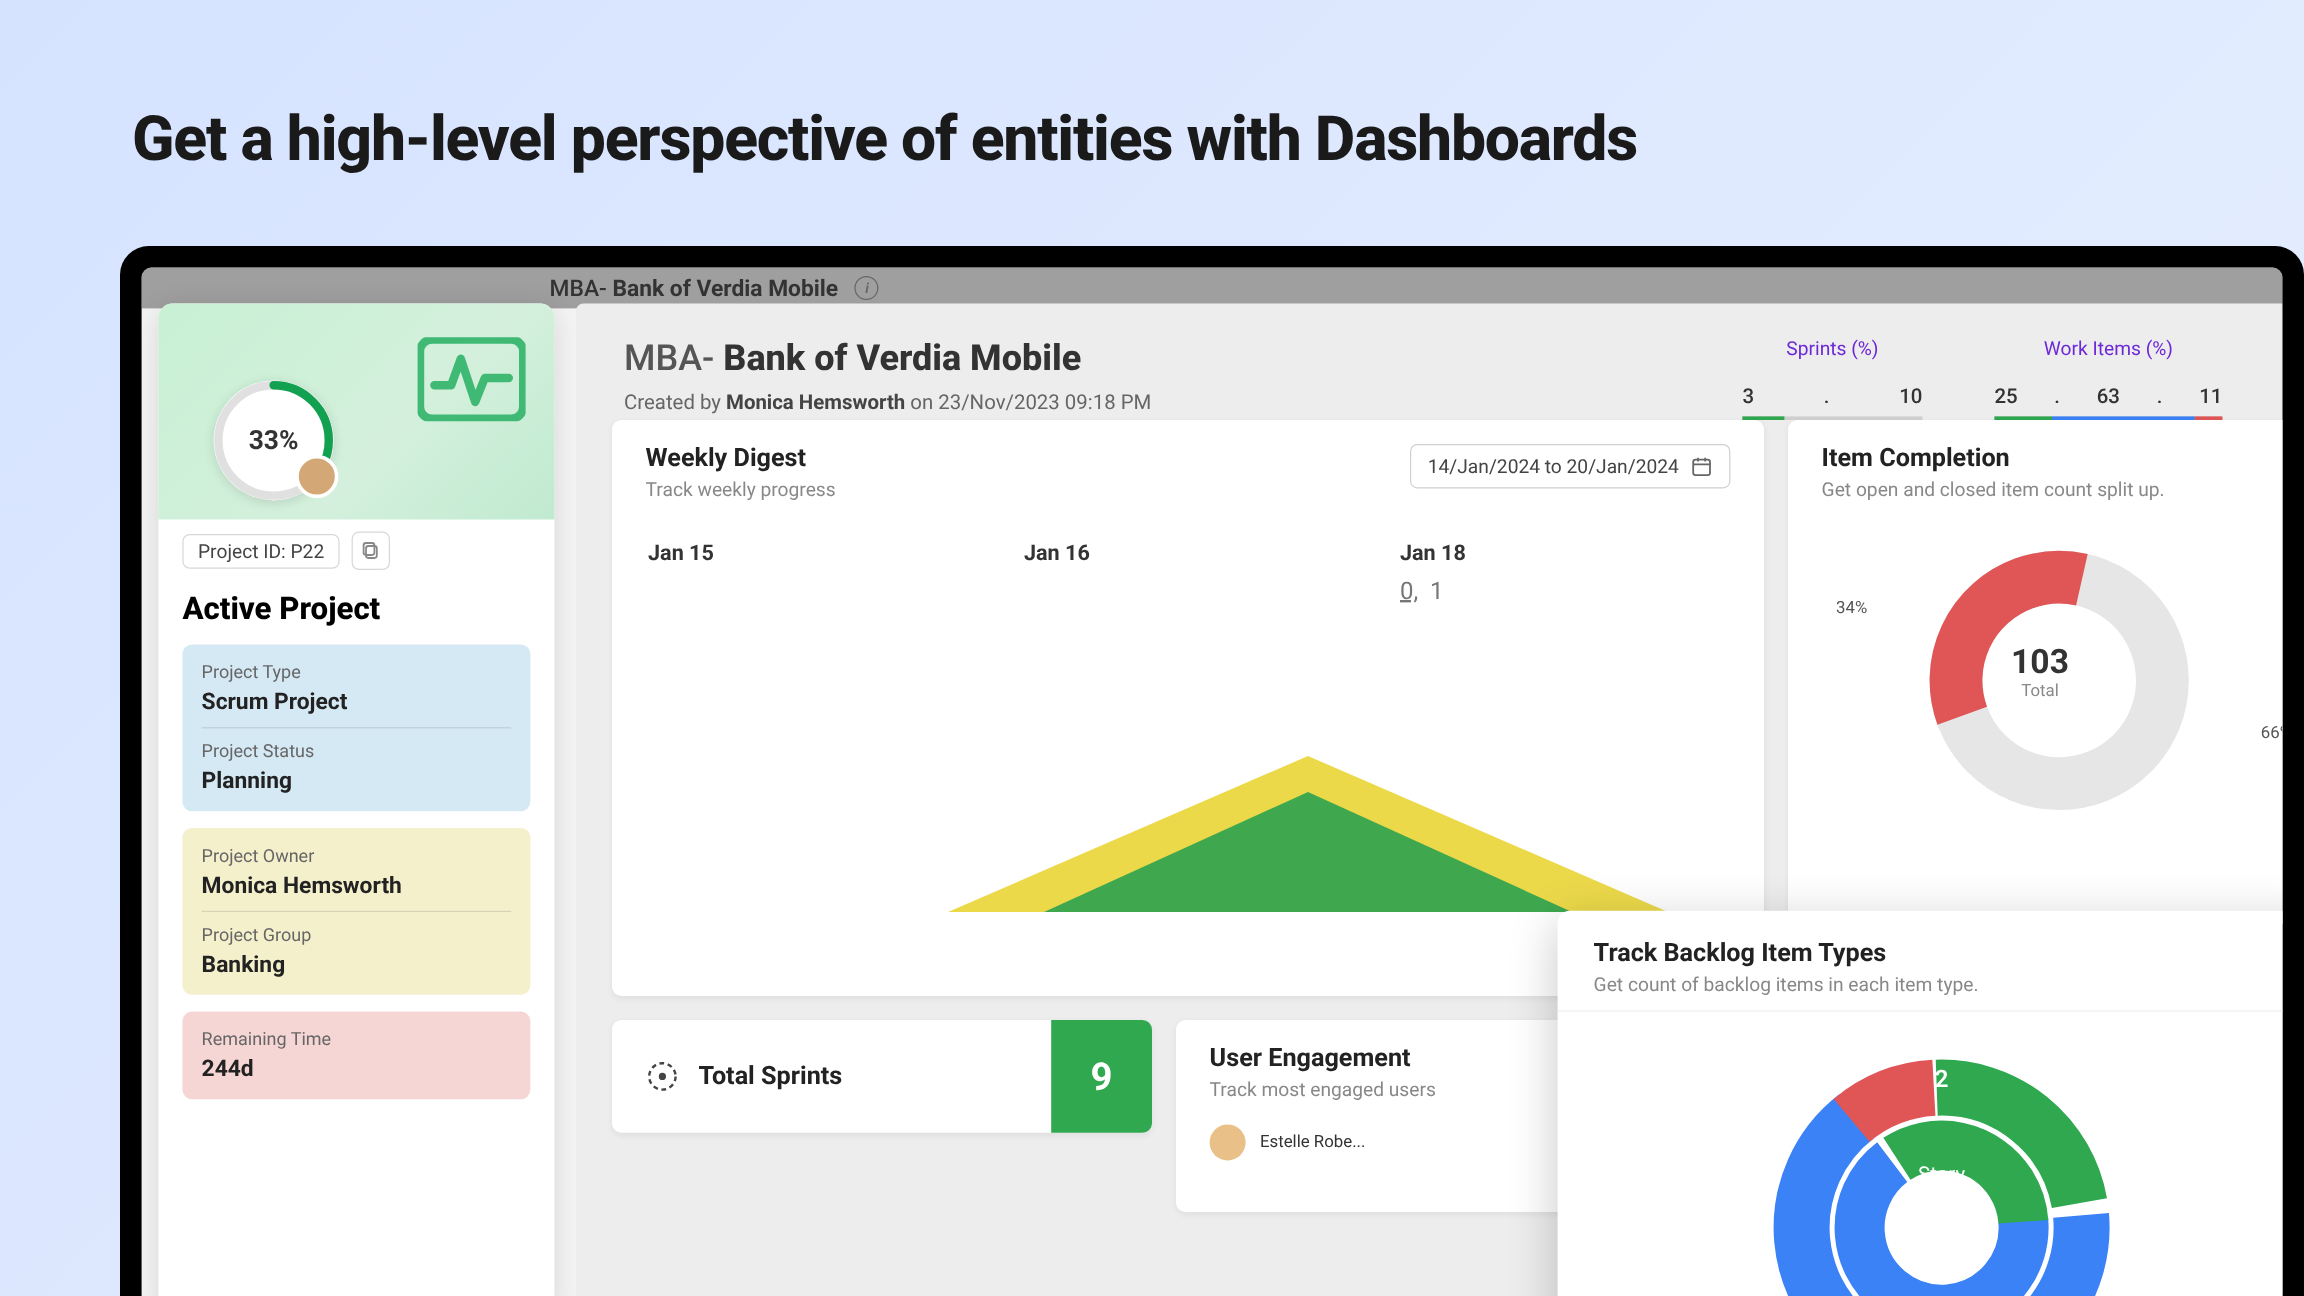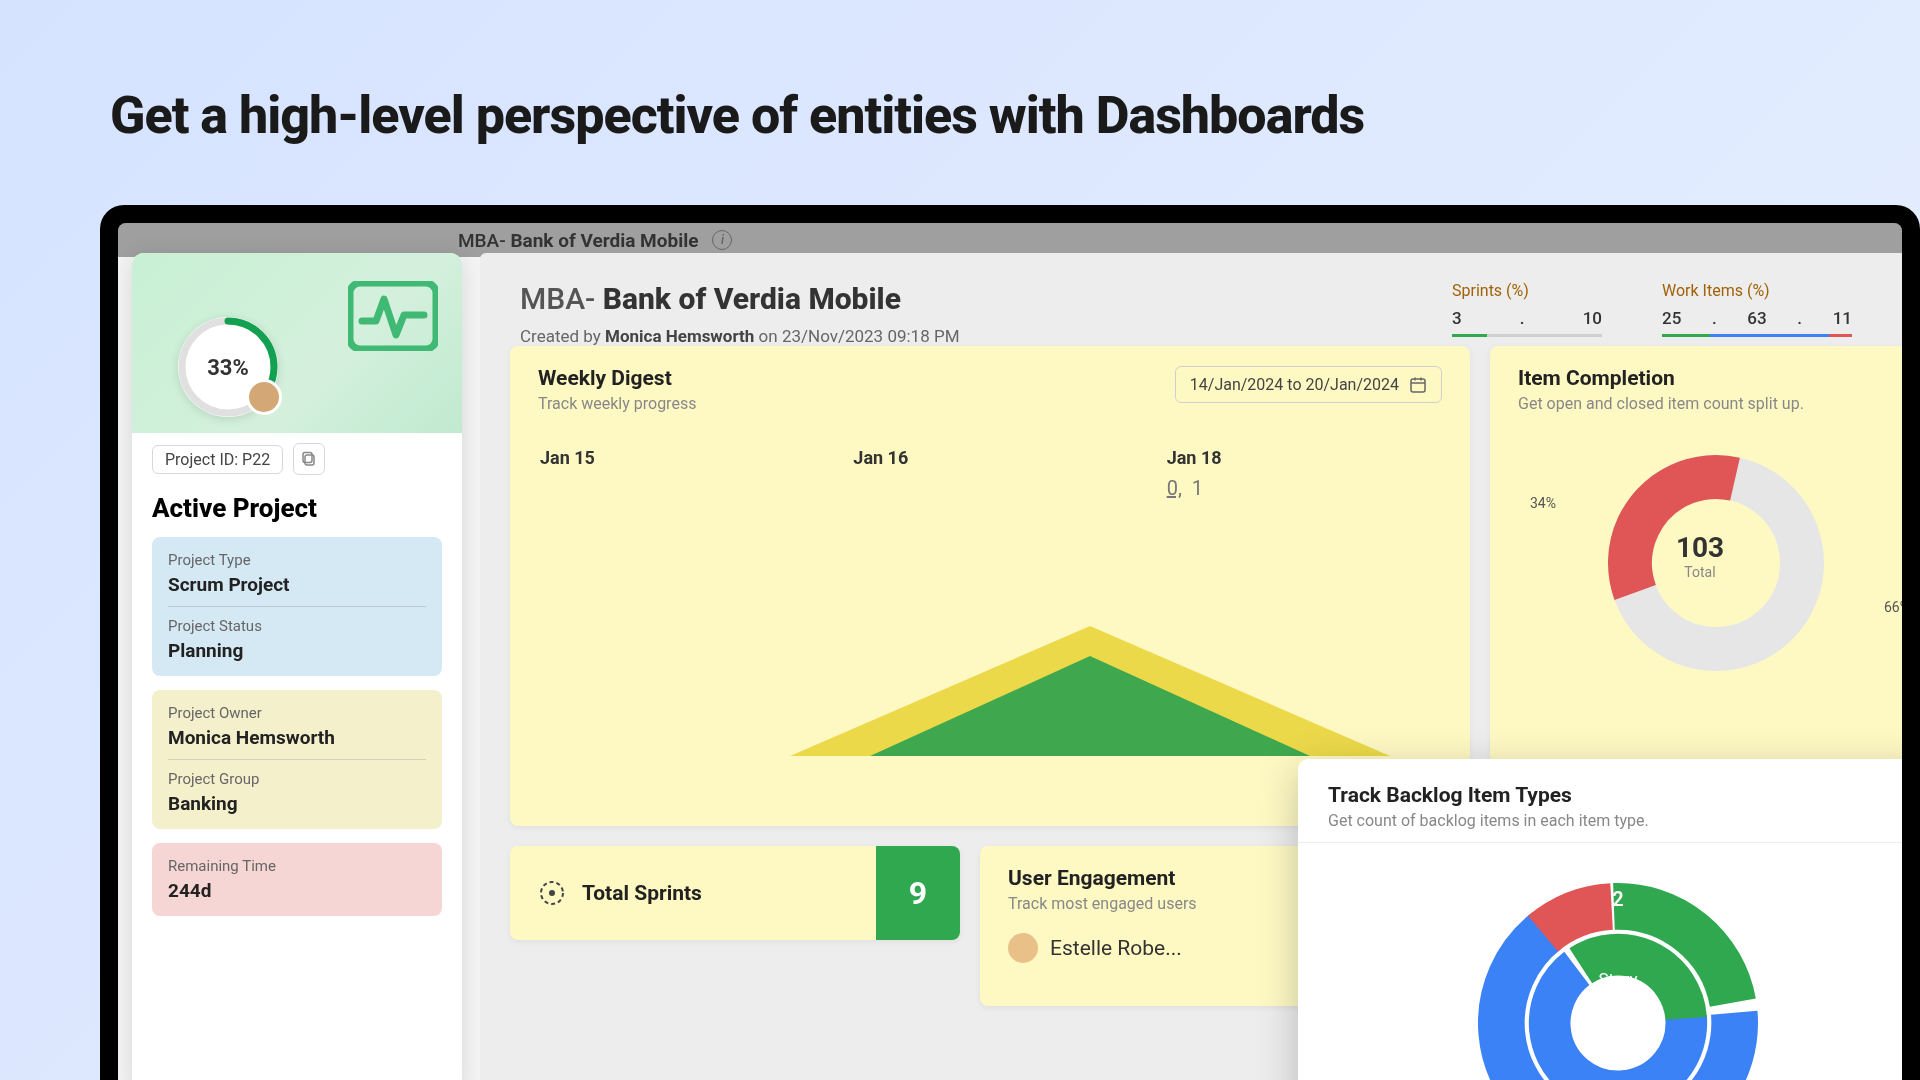--- a/index.html
+++ b/index.html
@@ -87,33 +87,33 @@
 .main-header {
   padding:28px 40px 0 40px; display:flex; justify-content:space-between;
 }
 .main-title-blk { flex:1; }
 .main-title { font-size:30px; color:#555; font-weight:500; }
 .main-title .bold { font-weight:800; color:#333; }
 .main-sub { font-size:17px; color:#666; margin-top:10px; }
 .main-sub .bold { font-weight:700; color:#444; }
 .metrics { display:flex; gap:60px; padding-right:10px; }
 .metric-col { min-width:150px; }
-.metric-label { font-size:16px; color:#a16207; margin-bottom:8px; }
+.metric-label { font-size:16px; color:#6d28d9; margin-bottom:21px;text-align:center; }
 .metric-nums { display:flex; justify-content:space-between; font-size:17px; color:#333; font-weight:500; }
 .metric-bar { height:3px; background:#d0d0d0; margin-top:6px; display:flex; }
 .metric-bar .seg { height:100%; }
 .tabs {
   display:flex; gap:36px; padding:22px 40px 0 40px; border-bottom:1px solid transparent;
 }
 .tab { font-size:18px; color:#444; padding-bottom:10px; cursor:pointer; }
 .tab.active { color:#12a150; font-weight:700; border-bottom:3px solid #12a150; }
 
 .widgets { padding:18px 0 0 30px; position:relative; }
 .widget {
-  background:#fef9c3; border-radius:8px; box-shadow:0 2px 6px rgba(0,0,0,0.06);
+  background:#ffffff; border-radius:8px; box-shadow:0 2px 6px rgba(0,0,0,0.06);
   position:absolute;
 }
 .widget-hd { padding:20px 28px 10px 28px; display:flex; justify-content:space-between; align-items:flex-start; }
 .w-title { font-size:21px; font-weight:700; color:#222; }
 .w-sub { font-size:16px; color:#888; margin-top:4px; }
 .date-pick {
   border:1px solid #d0d0d0; border-radius:6px; padding:8px 14px; display:flex; align-items:center; gap:10px;
   font-size:16px; color:#444;
 }
 .cal-icon { width:18px; height:18px; }
@@ -136,21 +136,21 @@
 .ts-left { flex:1; display:flex; align-items:center; gap:16px; padding:0 28px; }
 .ts-icon { width:28px; height:28px; }
 .ts-title { font-size:21px; font-weight:700; color:#222; }
 .ts-badge {
   width:84px; height:94px; background:#2fa84f; display:flex; align-items:center; justify-content:center;
   color:#fff; font-size:32px; font-weight:700; border-radius:0 8px 8px 0;
 }
 .user-eng { top:500px; left:500px; width:490px; height:160px; padding:20px 28px; }
 .ue-row { display:flex; align-items:center; gap:12px; margin-top:20px; }
 .ue-avatar { width:30px; height:30px; border-radius:50%; background:#e8c088; }
-.ue-name { font-size:21px; color:#333; }
+.ue-name { font-size:14px; color:#333; }
 
 .backlog-card {
   position:absolute; top:536px; left:1180px; width:640px; height:460px;
   background:#fff; border-radius:10px; box-shadow:0 10px 40px rgba(0,0,0,0.22);
   z-index:10;
 }
 .backlog-hd { padding:24px 30px 12px 30px; border-bottom:1px solid #eee; }
 .backlog-chart { display:flex; justify-content:center; padding-top:30px; position:relative; }
 </style>
 </head>

